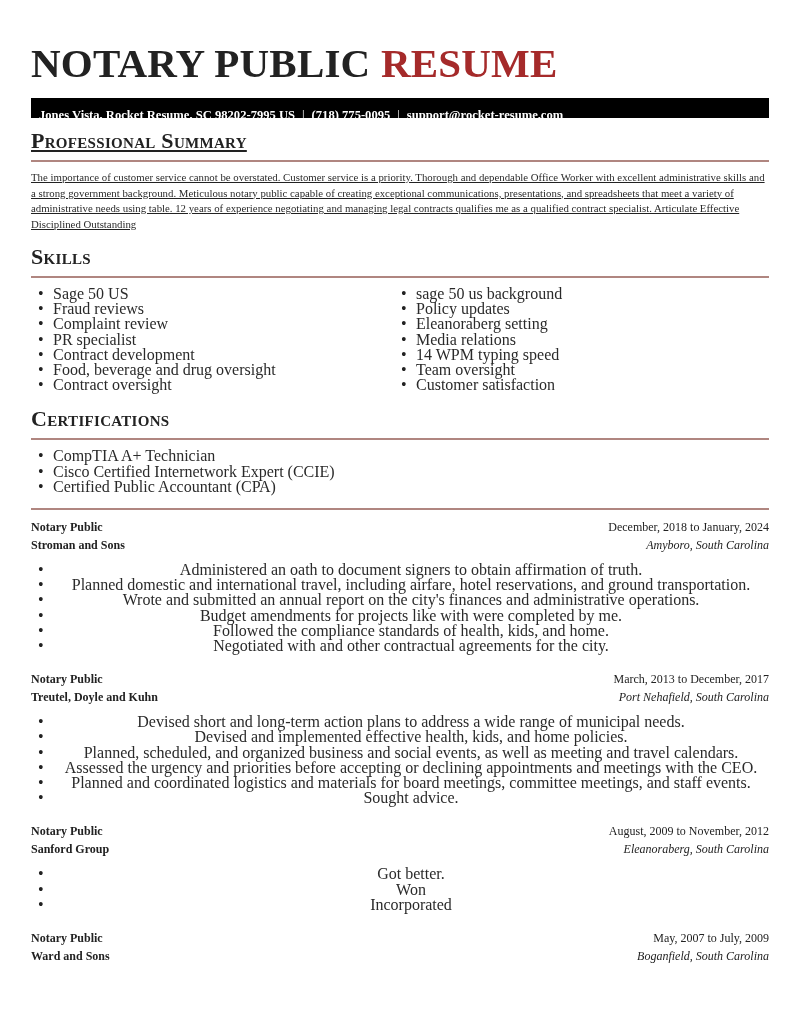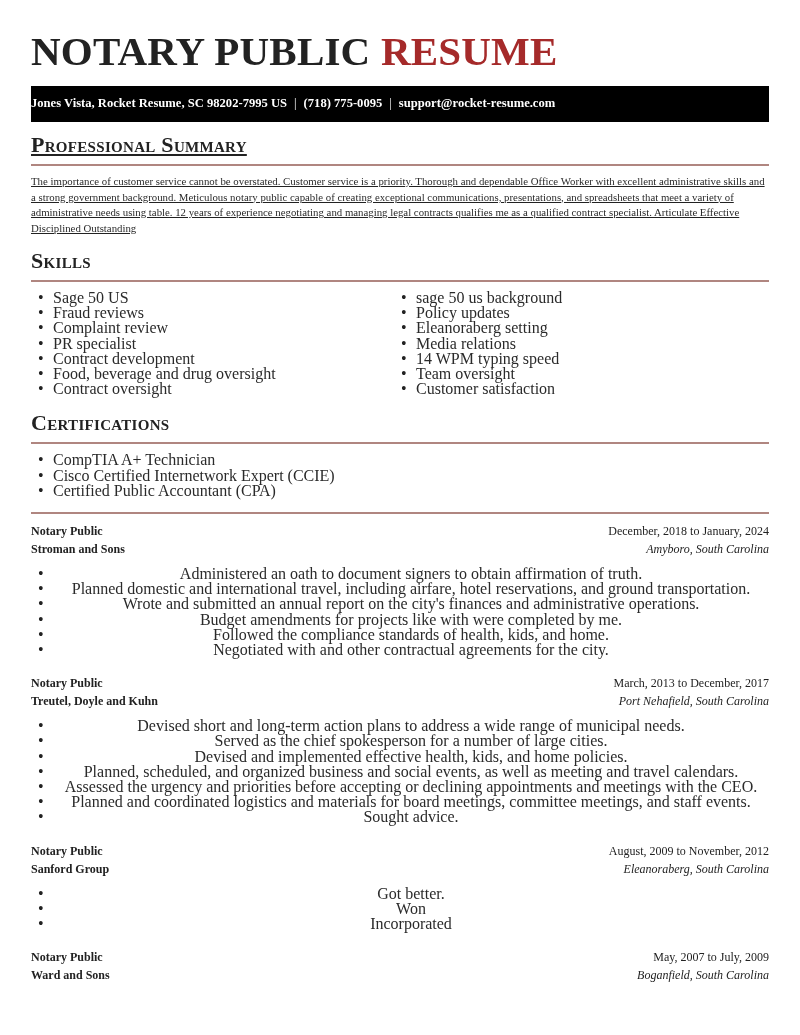--- a/index.html
+++ b/index.html
@@ -1,20 +1,20 @@
 <!DOCTYPE html>
 <html><head>
   <meta charset="utf-8">
   <style>
     html, body { margin: 0; padding: 0; background: #ffffff; }
     body { width: 800px; height: 1035px; overflow: hidden; font-family: "Liberation Serif", "DejaVu Serif", serif; color: #222222; }
     .page { position: relative; padding: 0 31px; }
-    .title { margin: 0; padding-top: 28px; font-size: 41px; line-height: 46px; font-weight: bold; letter-spacing: 0.2px; color: #222222; }
+    .title { margin: 0; padding-top: 40px; font-size: 41px; line-height: 46px; font-weight: bold; letter-spacing: 0.2px; color: #222222; }
     .title .accent { color: #a52a2a; }
-    .contact { margin-top: 12px; background: #000000; color: #ffffff; height: 36px; line-height: 34px; padding: 0 0; font-size: 12.6px; font-weight: bold; white-space: nowrap; }
+    .contact { margin-top: 12px; background: #000000; color: #ffffff; height: 20px; line-height: 34px; padding: 0 8px; font-size: 12.6px; font-weight: bold; white-space: nowrap; }
     .contact .sep { padding: 0 7px; font-weight: normal; }
     .section-head { margin: 0; font-size: 22px; font-weight: bold; font-variant: small-caps; letter-spacing: 0.3px; color: #222222; line-height: 26px; }
     .rule { height: 2px; background: #b08680; margin-top: 6px; }
     .summary-text { margin: 8px 0 0 0; font-size: 10.8px; line-height: 15.5px; color: #2a2a2a; }
     ul { margin: 0; padding: 0; list-style: none; }
     li.bullet { position: relative; padding-left: 22px; font-size: 16px; line-height: 15.2px; color: #2a2a2a; }
     li.bullet::before { content: "\2022"; position: absolute; left: 7px; top: 0; color: #222222; }
     .skills-grid { display: flex; margin-top: 8px; }
     .skills-col { width: 363px; }
     .cert-list { margin-top: 8px; }
@@ -105,21 +105,20 @@
       <div class="job-row">
         <span class="job-title">Notary Public</span>
         <span class="job-dates">March, 2013 to December, 2017</span>
       </div>
       <div class="job-row">
         <span class="job-company">Treutel, Doyle and Kuhn</span>
         <span class="job-loc">Port Nehafield, South Carolina</span>
       </div>
       <ul class="job-bullets">
         <li class="bullet">Devised short and long-term action plans to address a wide range of municipal needs.</li>
-        <li class="bullet">Served as the chief spokesperson for a number of large cities.</li>
         <li class="bullet">Devised and implemented effective health, kids, and home policies.</li>
         <li class="bullet">Planned, scheduled, and organized business and social events, as well as meeting and travel calendars.</li>
         <li class="bullet">Assessed the urgency and priorities before accepting or declining appointments and meetings with the CEO.</li>
         <li class="bullet">Planned and coordinated logistics and materials for board meetings, committee meetings, and staff events.</li>
         <li class="bullet">Sought advice.</li>
       </ul>
     </div>
 
     <div style="margin-top:17px;">
       <div class="job-row">

